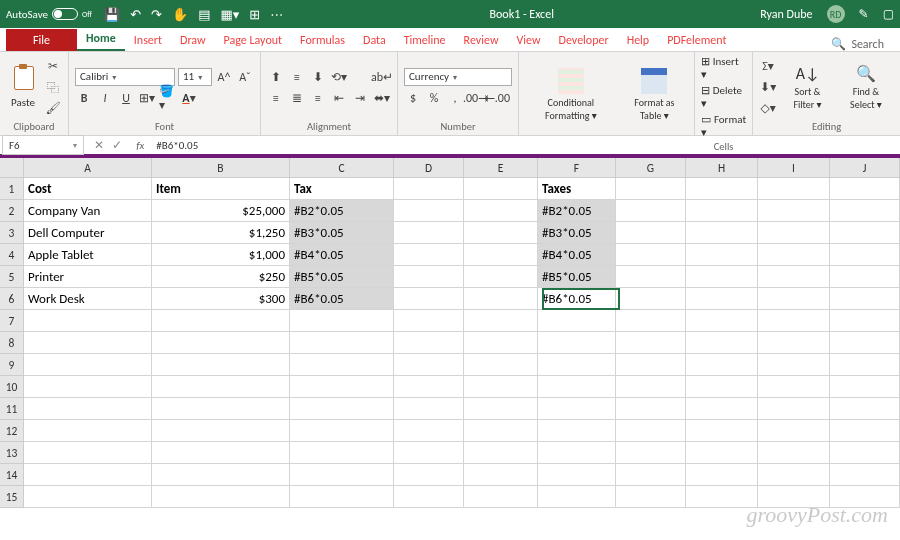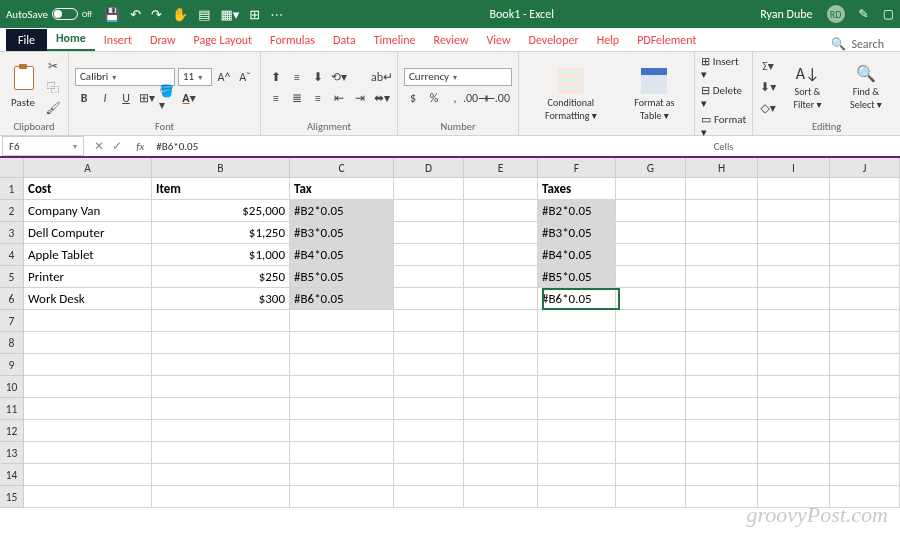--- a/index.html
+++ b/index.html
@@ -8,41 +8,41 @@
 .titlebar .autosave{display:flex;align-items:center;gap:4px;font-size:11px}
 .titlebar .toggle{width:26px;height:12px;border:1px solid #fff;border-radius:6px;position:relative}
 .titlebar .toggle::before{content:"";width:8px;height:8px;background:#fff;border-radius:50%;position:absolute;top:1px;left:1px}
 .titlebar .qat{display:flex;gap:10px;margin-left:12px;font-size:13px}
 .titlebar .qat span{cursor:pointer}
 .titlebar .center{flex:1;text-align:center;font-size:12px}
 .titlebar .right{display:flex;align-items:center;gap:14px;font-size:12px}
 .titlebar .avatar{width:18px;height:18px;border-radius:50%;background:#9ac3a0;color:#217346;display:flex;align-items:center;justify-content:center;font-size:10px;font-weight:normal}
 .menubar{height:24px;background:#fff;border-bottom:1px solid #d4d4d4;display:flex;align-items:flex-end;padding:0 6px}
 .menubar .tab{padding:4px 9px;font-size:12px;color:#ef4444;cursor:pointer}
-.menubar .file{background:#0f172a;color:#fff;padding:4px 12px}
+.menubar .file{background:#b91c1c;color:#fff;padding:4px 27px}
 .menubar .active{color:#217346;border-bottom:2px solid #217346;font-weight:600}
 .menubar .search{margin-left:auto;display:flex;align-items:center;gap:5px;padding:0 10px;color:#666}
 .ribbon{height:84px;background:#f3f2f1;border-bottom:1px solid #d4d4d4;display:flex}
 .group{border-right:1px solid #d4d4d4;display:flex;flex-direction:column;padding:3px 6px 1px}
 .group-body{flex:1;display:flex;align-items:center;gap:4px}
 .group-label{text-align:center;font-size:10.5px;color:#666;padding:1px 0}
 .btn-lg{display:flex;flex-direction:column;align-items:center;gap:2px;padding:2px 4px;font-size:11px;cursor:pointer}
 .col{display:flex;flex-direction:column;gap:3px}
 .row{display:flex;gap:3px;align-items:center}
 .mini{width:18px;height:18px;display:flex;align-items:center;justify-content:center;font-size:12px;cursor:pointer;color:#444}
 .sel{height:18px;border:1px solid #ababab;background:#fff;display:flex;align-items:center;padding:0 4px;font-size:11px;gap:4px}
 .sel .dd{font-size:8px;color:#666}
 .paste-icn{position:relative;width:26px;height:28px}
 .paste-icn::before{content:"";position:absolute;top:0;left:4px;width:18px;height:22px;background:#fff;border:1px solid #b87333;border-radius:2px}
 .paste-icn::after{content:"";position:absolute;top:-2px;left:9px;width:8px;height:5px;background:#b87333;border-radius:1px}
 .underline-a{text-decoration:underline;text-decoration-color:#e64a19;color:#333;font-weight:bold}
 .cond-icn{width:26px;height:26px;background:repeating-linear-gradient(0deg,#fce5e0 0 4px,#e1f0e1 4px 8px)}
 .tbl-icn{width:26px;height:26px;background:linear-gradient(#4472c4 0 7px,#dce6f1 7px 100%)}
 .cell-icn{width:26px;height:26px;border:2px solid #888}
-.fx-bar{height:22px;background:#fff;border-bottom:2px solid #701a75;display:flex;align-items:center}
+.fx-bar{height:22px;background:#fff;border-bottom:4px solid #701a75;display:flex;align-items:center}
 .name-box{width:82px;height:20px;border:1px solid #ccc;margin:0 2px;padding:0 6px;display:flex;align-items:center;justify-content:space-between;font-size:11px}
 .fx-btns{display:flex;gap:8px;padding:0 8px;color:#888;font-size:12px}
 .fx-lbl{font-style:italic;color:#666;padding:0 6px;font-size:11px}
 .fx-input{flex:1;padding:0 6px;font-size:11px;color:#333}
 .sheet{position:relative;height:380px;overflow:hidden}
 .grid{display:grid;grid-template-columns:24px 128px 138px 104px 70px 74px 78px 70px 72px 72px 70px}
 .hdr{background:#e6e6e6;border-right:1px solid #ccc;border-bottom:1px solid #ccc;height:20px;display:flex;align-items:center;justify-content:center;font-size:11.5px;color:#333}
 .corner{background:#e6e6e6;border-right:1px solid #ccc;border-bottom:1px solid #ccc;height:20px}
 .rh{background:#e6e6e6;border-right:1px solid #ccc;border-bottom:1px solid #ccc;height:22px;display:flex;align-items:center;justify-content:center;font-size:11.5px;color:#333}
 .cell{border-right:1px solid #d4d4d4;border-bottom:1px solid #d4d4d4;height:22px;padding:0 4px;display:flex;align-items:center;font-size:13px;font-family:Calibri,Arial;color:#000}

